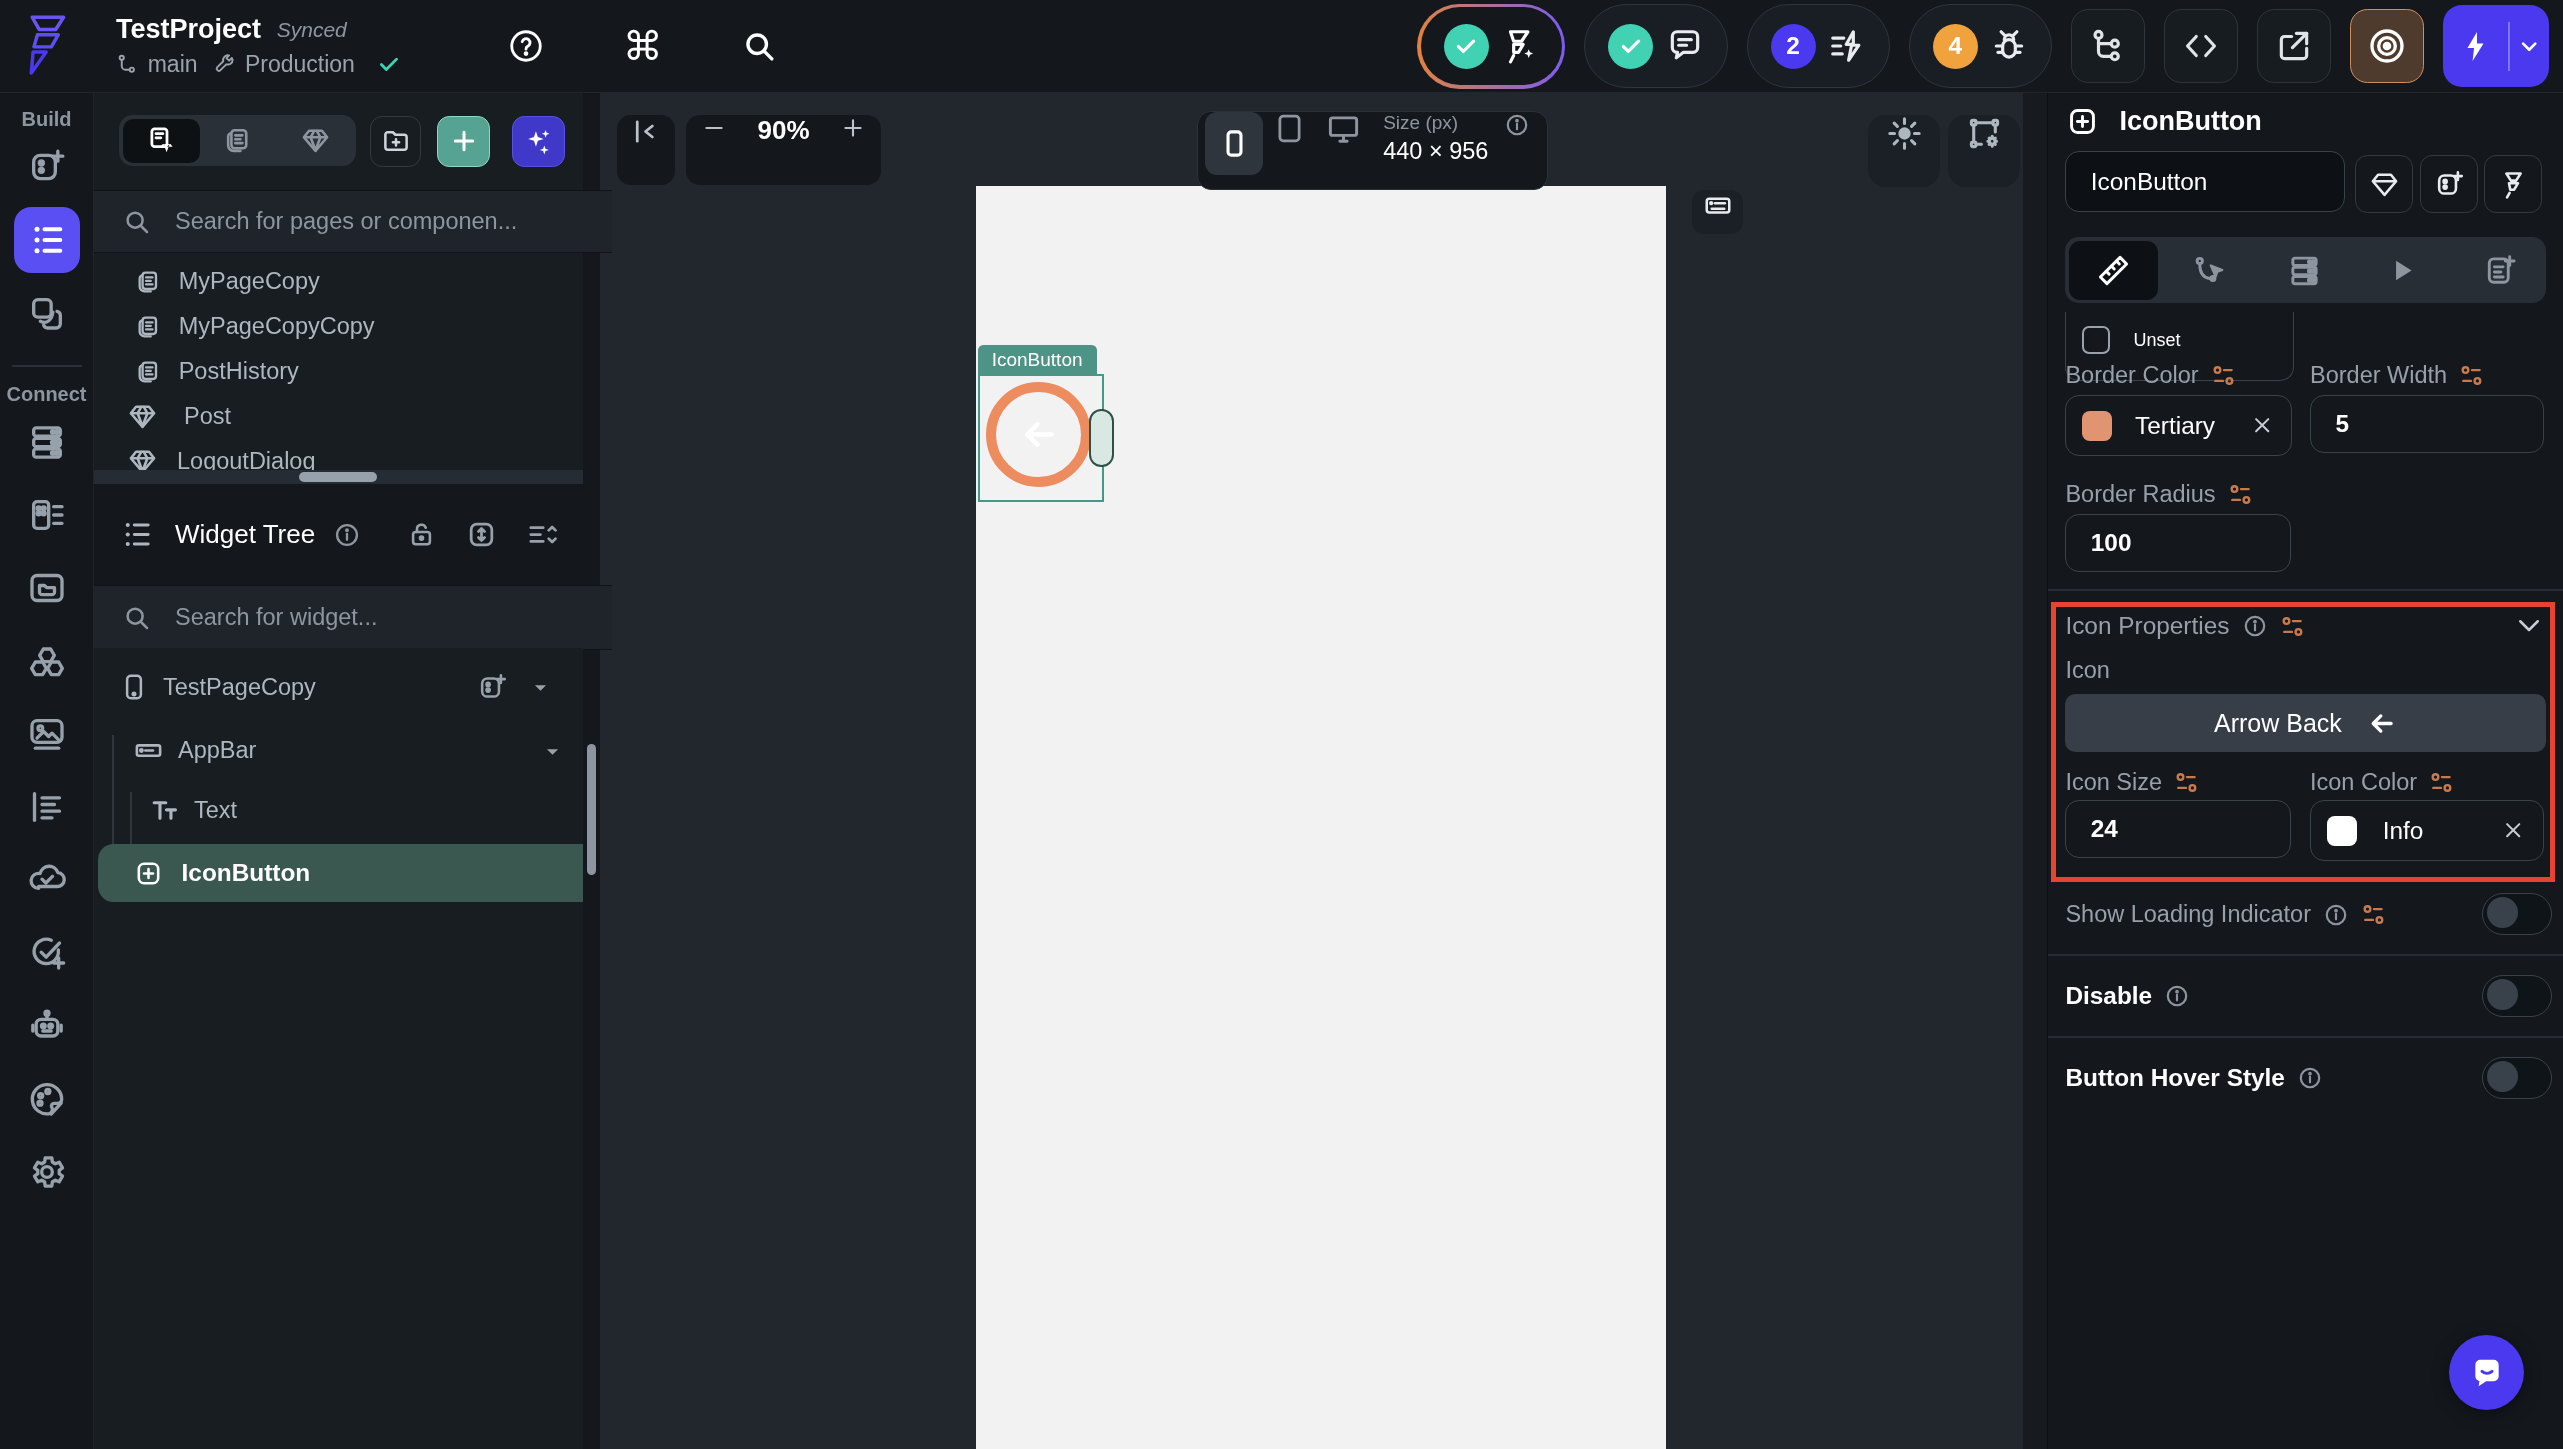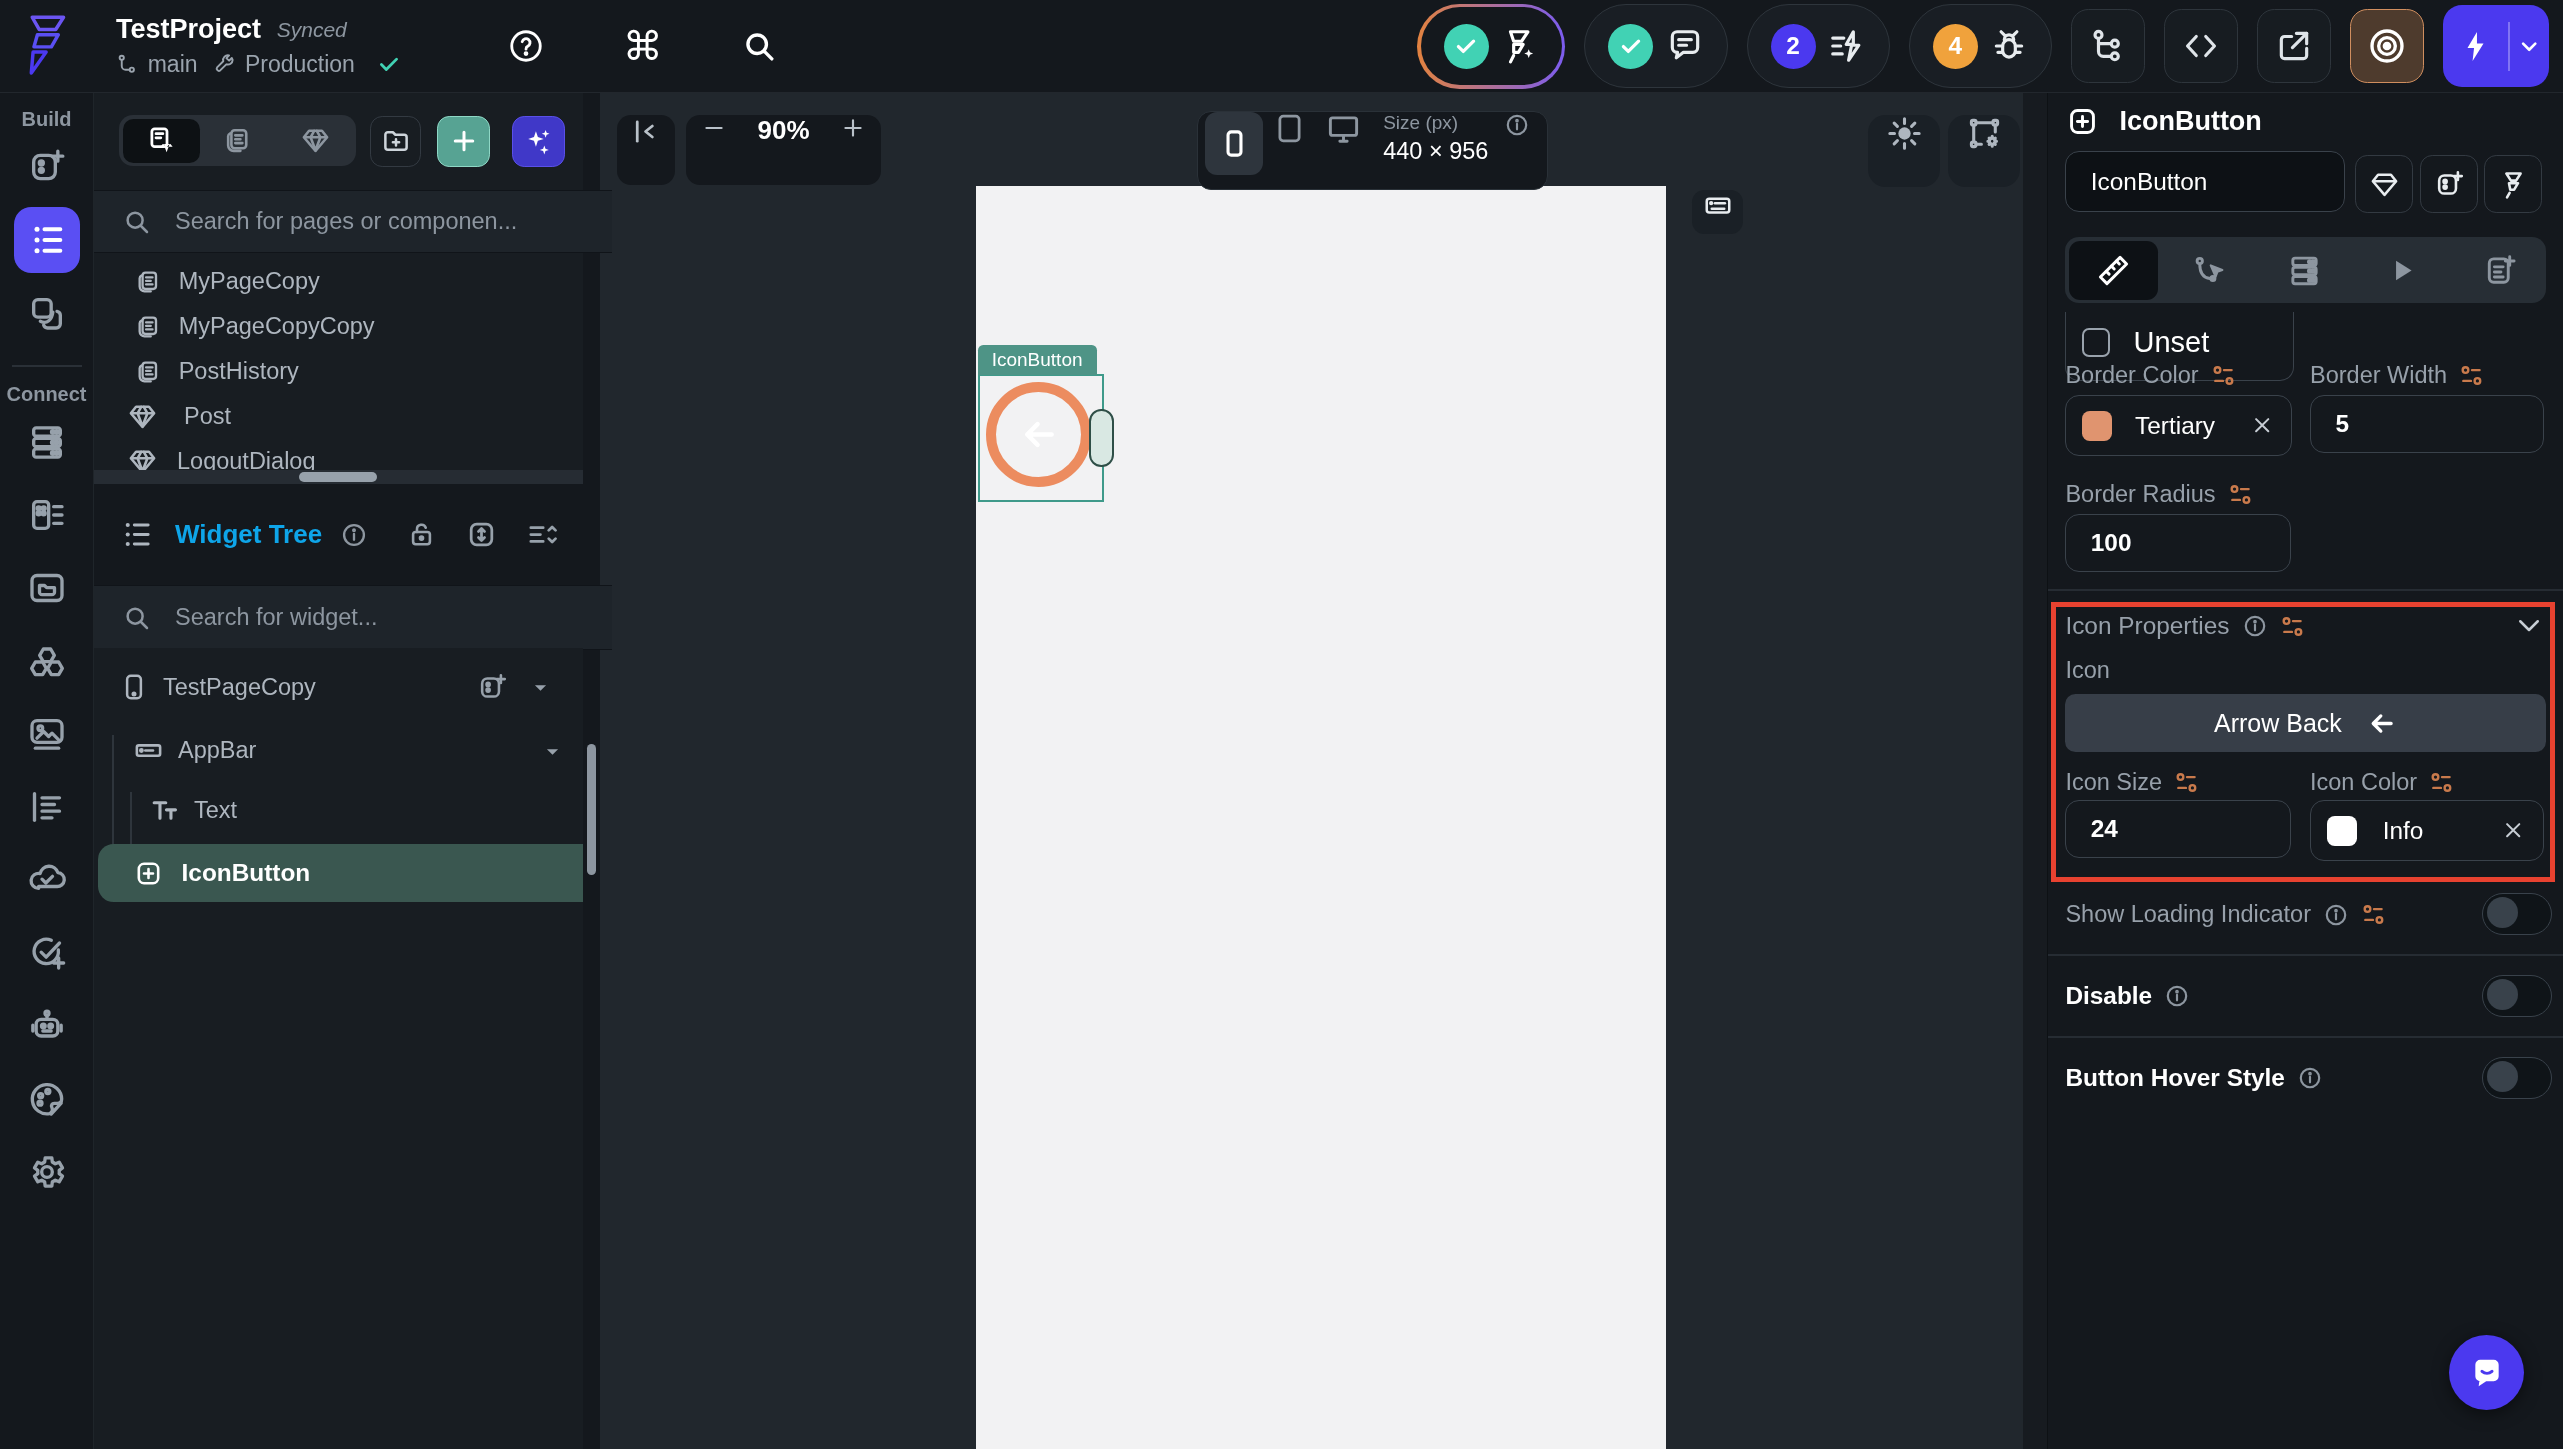--- a/index.html
+++ b/index.html
@@ -407,21 +407,21 @@
     <div style="position:absolute;left:206px;top:1.7px;width:78px;height:10.5px;border-radius:5.2px;background:#97a1ab;"></div>
   </div>
 
   <div class="abs flex" style="left:0;top:392px;width:490px;height:101px;background:#14181d;">
     <svg class="ic" width="35" height="35" viewBox="0 0 24 24" style="margin-left:26px;color:#aeb6bf;">
       <circle cx="6" cy="5.5" r="1.4" fill="currentColor" stroke="none"></circle>
         <circle cx="6" cy="12" r="1.4" fill="currentColor" stroke="none"></circle>
         <circle cx="6" cy="18.5" r="1.4" fill="currentColor" stroke="none"></circle>
       <path d="M10.5 5.5H20M10.5 12H20M10.5 18.5H20"></path>
     </svg>
-    <span style="margin-left:21px;font-size:26px;font-weight:bold;color:#0ea5e9;">Widget Tree</span>
+    <span style="margin-left:21px;font-size:26px;font-weight:normal;color:#ffffff;">Widget Tree</span>
     <svg class="ic infoi" width="28" height="28" viewBox="0 0 24 24" style="margin-left:17.4px;">
       <circle cx="12" cy="12" r="8.5"></circle>
         <path d="M12 11v5"></path>
         <circle cx="12" cy="8" r="0.7" fill="currentColor"></circle>
     </svg>
     <div style="flex:1;"></div>
     <svg class="ic" width="31" height="31" viewBox="0 0 24 24" style="color:#97a1ab;margin-right:28px;">
       <rect x="5.5" y="10" width="13" height="9.5" rx="2"></rect>
         <path d="M8.5 10V8a3.5 3.5 0 0 1 6.8-1.2"></path>
         <circle cx="12" cy="14.8" r="1.2" fill="currentColor"></circle>
@@ -657,21 +657,21 @@
         <rect x="5" y="4" width="13" height="16" rx="3"></rect>
           <path d="M8.5 9.5h6M8.5 13h4.5M8.5 16.5h6"></path>
           <path d="M19 2.5v6M16 5.5h6"></path>
       </svg>
     </div>
   </div>
 
   <div class="abs" style="left:17.4px;top:220px;width:227px;height:68px;border:1.7px solid #3a424b;border-top:none;border-radius:0 0 14px 14px;">
     <div class="flex" style="margin:14px 0 0 15.7px;gap:23px;">
       <div style="width:24.4px;height:24.4px;border:2.6px solid #99a2ac;border-radius:7px;"></div>
-      <span style="font-size:29px;color:#fff;text-align:center;">Unset</span>
+      <span style="font-size:18px;color:#fff;text-align:center;">Unset</span>
     </div>
   </div>
 
   <div class="insp-label" style="left:17.4px;top:270px;">
     <span>Border Color</span>
     <svg width="26" height="23" viewBox="0 0 24 20" class="mini-sliders">
       <g stroke="#c97a4c" stroke-width="2.2" fill="none" stroke-linecap="round">
         <circle cx="6" cy="5" r="2.6"></circle>
           <path d="M12 5h7"></path>
           <path d="M4 15h7"></path>

